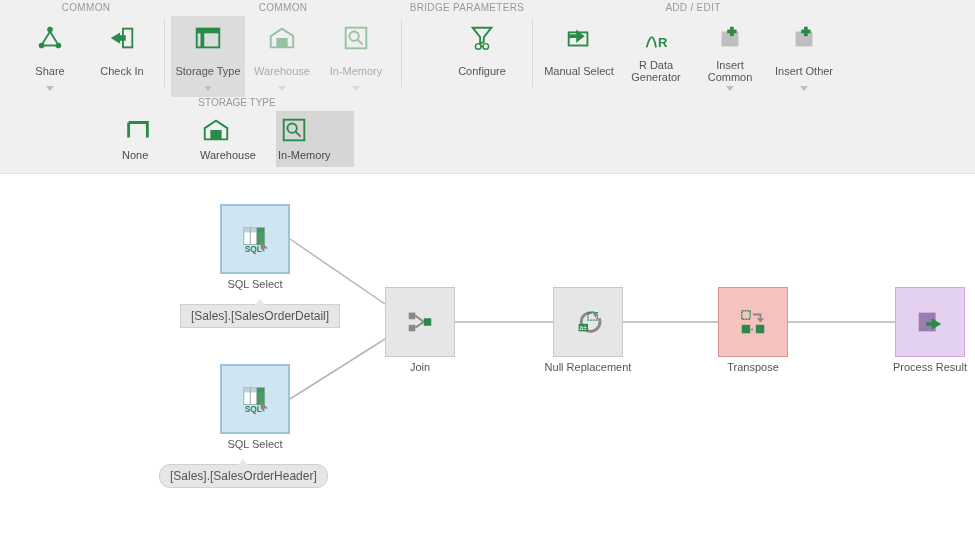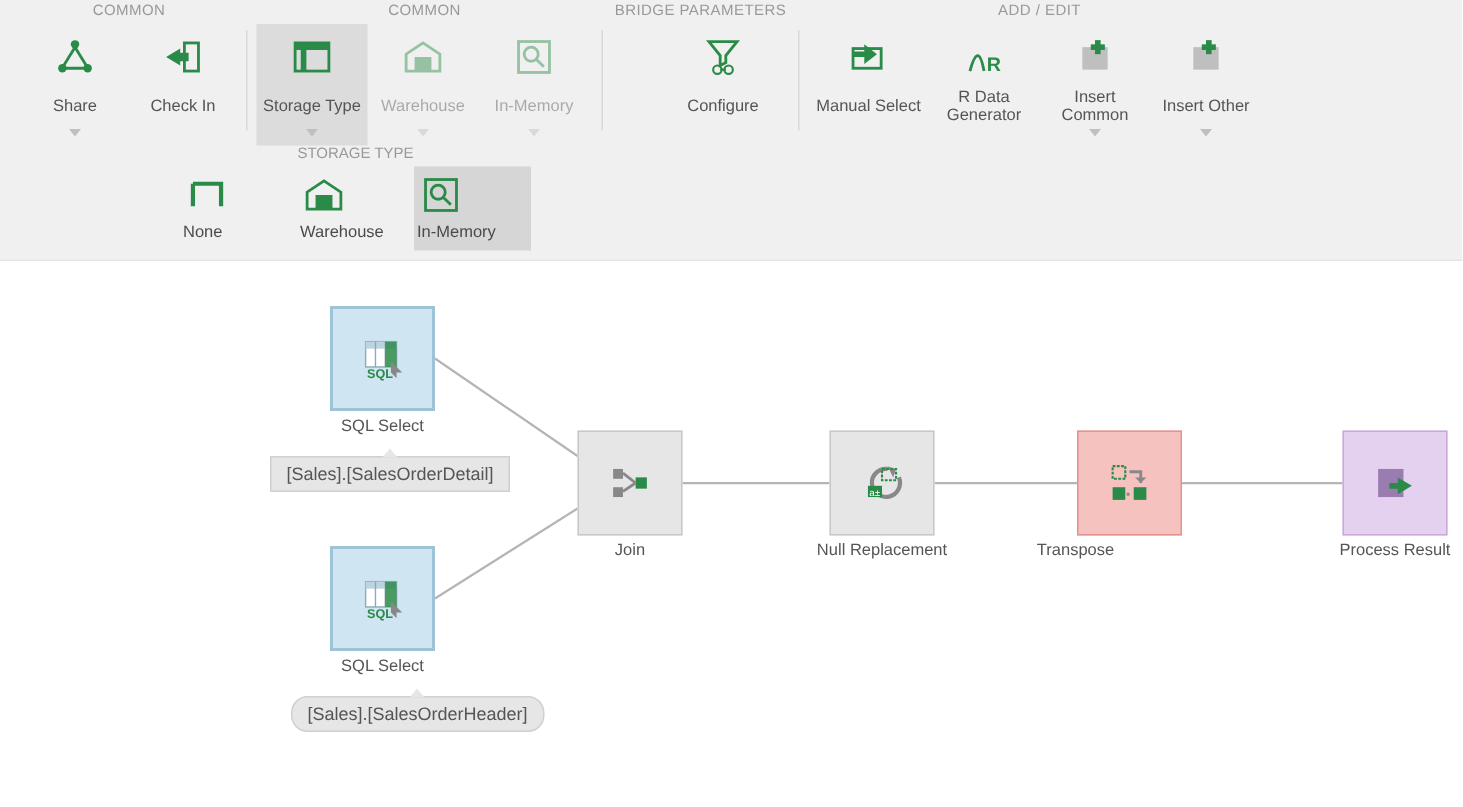--- a/index.html
+++ b/index.html
@@ -252,21 +252,21 @@
           <rect x="4" y="4" width="22" height="18" fill="#fff" stroke="#8fa9b8" stroke-width="1"></rect>
           <rect x="4" y="4" width="22" height="5" fill="#bcd3e0"></rect>
           <line x1="11" y1="4" x2="11" y2="22" stroke="#8fa9b8"></line>
           <line x1="18" y1="4" x2="18" y2="22" stroke="#8fa9b8"></line>
           <rect x="18" y="4" width="8" height="18" fill="#2a8a47" opacity="0.85"></rect>
           <text x="5" y="30" font-size="9" fill="#2a8a47" font-weight="bold">SQL</text>
           <polygon points="22,18 30,26 26,26 26,30 22,26" fill="#888"></polygon>
         </svg>
   </div>
   <div class="node-label" style="left:175px; top:264px;">SQL Select</div>
-  <div class="tablelabel" style="left:194px; top:290px;border-radius:11px;">[Sales].[SalesOrderHeader]</div>
+  <div class="tablelabel" style="left:159px; top:290px;border-radius:11px;">[Sales].[SalesOrderHeader]</div>
 
   <div class="node" style="left:385px; top:113px;">
     <svg class="svg" viewBox="0 0 32 32">
           <rect x="4" y="6" width="7" height="7" fill="#888"></rect>
           <rect x="4" y="19" width="7" height="7" fill="#888"></rect>
           <rect x="20" y="12" width="8" height="8" fill="#2a8a47"></rect>
           <line x1="11" y1="9" x2="20" y2="16" stroke="#888" stroke-width="2"></line>
           <line x1="11" y1="22" x2="20" y2="16" stroke="#888" stroke-width="2"></line>
         </svg>
   </div>
@@ -286,21 +286,21 @@
   <div class="node red" style="left:718px; top:113px;">
     <svg class="svg" viewBox="0 0 32 32">
           <rect x="4" y="4" width="9" height="9" fill="none" stroke="#2a8a47" stroke-width="1.5" stroke-dasharray="2 1"></rect>
           <rect x="4" y="19" width="9" height="9" fill="#2a8a47"></rect>
           <rect x="19" y="19" width="9" height="9" fill="#2a8a47"></rect>
           <path d="M16 8 h8 v8" fill="none" stroke="#888" stroke-width="2"></path>
           <polygon points="24,16 20,12 28,12" fill="#888"></polygon>
           <path d="M16 24 h-2" stroke="#888" stroke-width="2"></path>
         </svg>
   </div>
-  <div class="node-label" style="left:637px; top:187px;">Transpose</div>
+  <div class="node-label" style="left:673px; top:187px;">Transpose</div>
 
   <div class="node purple" style="left:895px; top:113px;">
     <svg class="svg" viewBox="0 0 32 32">
           <rect x="4" y="6" width="18" height="20" fill="#9a7cb0"></rect>
           <polygon points="18,12 28,18 18,24 18,20 12,20 12,16 18,16" fill="#2a8a47"></polygon>
         </svg>
   </div>
   <div class="node-label" style="left:850px; top:187px;">Process Result</div>
 </div>
 

